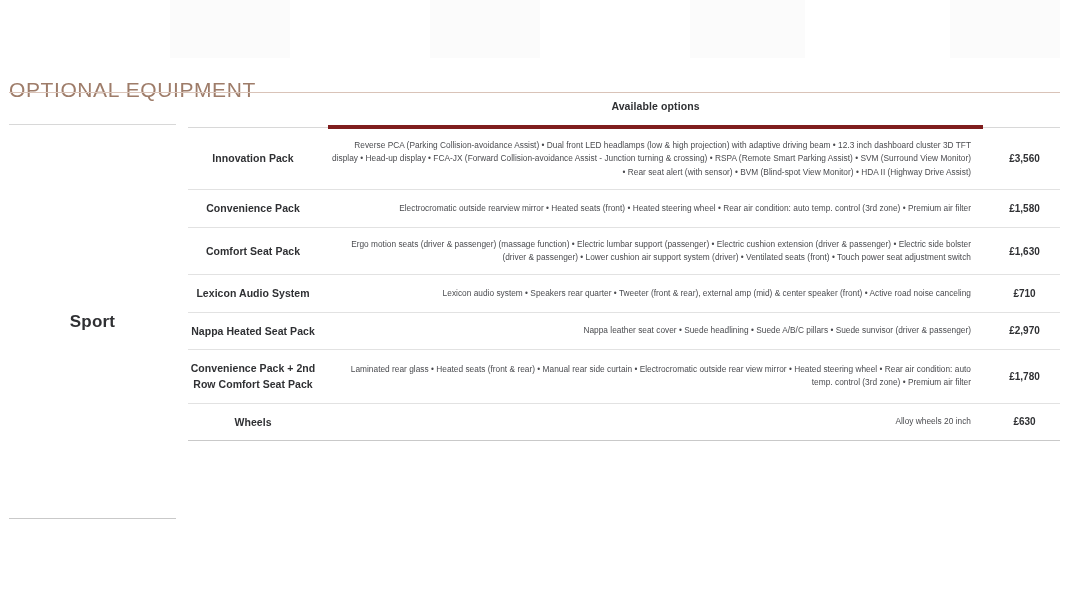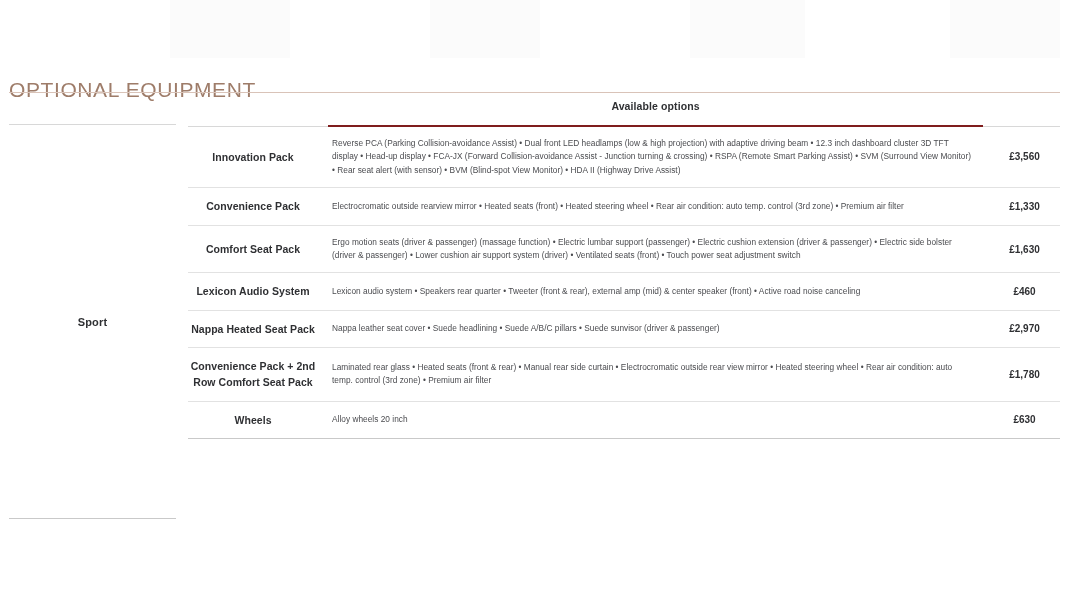--- a/index.html
+++ b/index.html
@@ -47,21 +47,21 @@
     border-top: 1px solid #d8d8d8;
     border-bottom: 1px solid #c9c9c9;
   }
   .trim-label {
     position: absolute;
     left: 0;
     right: 0;
     top: 50%;
     transform: translateY(-50%);
     text-align: center;
-    font-size: 11px;
+    font-size: 17px;
     font-weight: bold;
     color: #2f3033;
     letter-spacing: 0.2px;
   }
 
   
   .options-table {
     position: absolute;
     left: 188px;
     top: 100px;
@@ -79,33 +79,34 @@
   thead th.head-blank {
     border: 0;
     padding: 0;
   }
   thead th.head-avail {
     font-size: 10.5px;
     font-weight: bold;
     color: #2f3033;
     text-align: center;
     padding: 0 0 13px 0;
-    border-bottom: 2px solid #7f1d1d;
+    border-bottom: 4px solid #7f1d1d;
     letter-spacing: 0.1px;
   }
   thead th.head-blank.head-line {
     border-bottom: 1px solid #d8d8d8;
   }
 
   tbody tr { border-bottom: 1px solid #e2e2e2; }
   tbody tr:last-child { border-bottom: 1px solid #c9c9c9; }
 
   td {
     vertical-align: middle;
     padding: 0;
+    text-align: right;
   }
   td.name {
     text-align: center;
     padding: 10px 10px 10px 0;
     font-size: 10.5px;
     font-weight: bold;
     color: #2f3033;
     line-height: 1.55;
     letter-spacing: 0.05px;
   }
@@ -166,31 +167,31 @@
     </thead>
     <tbody id="opts-body">
         <tr>
           <td class="name">Innovation Pack</td>
           <td class="desc">Reverse PCA (Parking Collision-avoidance Assist) • Dual front LED headlamps (low &amp; high projection) with adaptive driving beam • 12.3 inch dashboard cluster 3D TFT display • Head-up display • FCA-JX (Forward Collision-avoidance Assist - Junction turning &amp; crossing) • RSPA (Remote Smart Parking Assist) • SVM (Surround View Monitor) • Rear seat alert (with sensor) • BVM (Blind-spot View Monitor) • HDA II (Highway Drive Assist)</td>
           <td class="price">£3,560</td>
         </tr>
         <tr>
           <td class="name">Convenience Pack</td>
           <td class="desc">Electrocromatic outside rearview mirror • Heated seats (front) • Heated steering wheel • Rear air condition: auto temp. control (3rd zone) • Premium air filter</td>
-          <td class="price">£1,330</td>
+          <td class="price">£1,580</td>
         </tr>
         <tr>
           <td class="name">Comfort Seat Pack</td>
           <td class="desc">Ergo motion seats (driver &amp; passenger) (massage function) • Electric lumbar support (passenger) • Electric cushion extension (driver &amp; passenger) • Electric side bolster (driver &amp; passenger) • Lower cushion air support system (driver) • Ventilated seats (front) • Touch power seat adjustment switch</td>
           <td class="price">£1,630</td>
         </tr>
         <tr>
           <td class="name">Lexicon Audio System</td>
           <td class="desc">Lexicon audio system • Speakers rear quarter • Tweeter (front &amp; rear), external amp (mid) &amp; center speaker (front) • Active road noise canceling</td>
-          <td class="price">£460</td>
+          <td class="price">£710</td>
         </tr>
         <tr>
           <td class="name">Nappa Heated Seat Pack</td>
           <td class="desc">Nappa leather seat cover • Suede headlining • Suede A/B/C pillars • Suede sunvisor (driver &amp; passenger)</td>
           <td class="price">£2,970</td>
         </tr>
         <tr>
           <td class="name">Convenience Pack + 2nd Row Comfort Seat Pack</td>
           <td class="desc">Laminated rear glass • Heated seats (front &amp; rear) • Manual rear side curtain • Electrocromatic outside rear view mirror • Heated steering wheel • Rear air condition: auto temp. control (3rd zone) • Premium air filter</td>
           <td class="price">£1,780</td>

